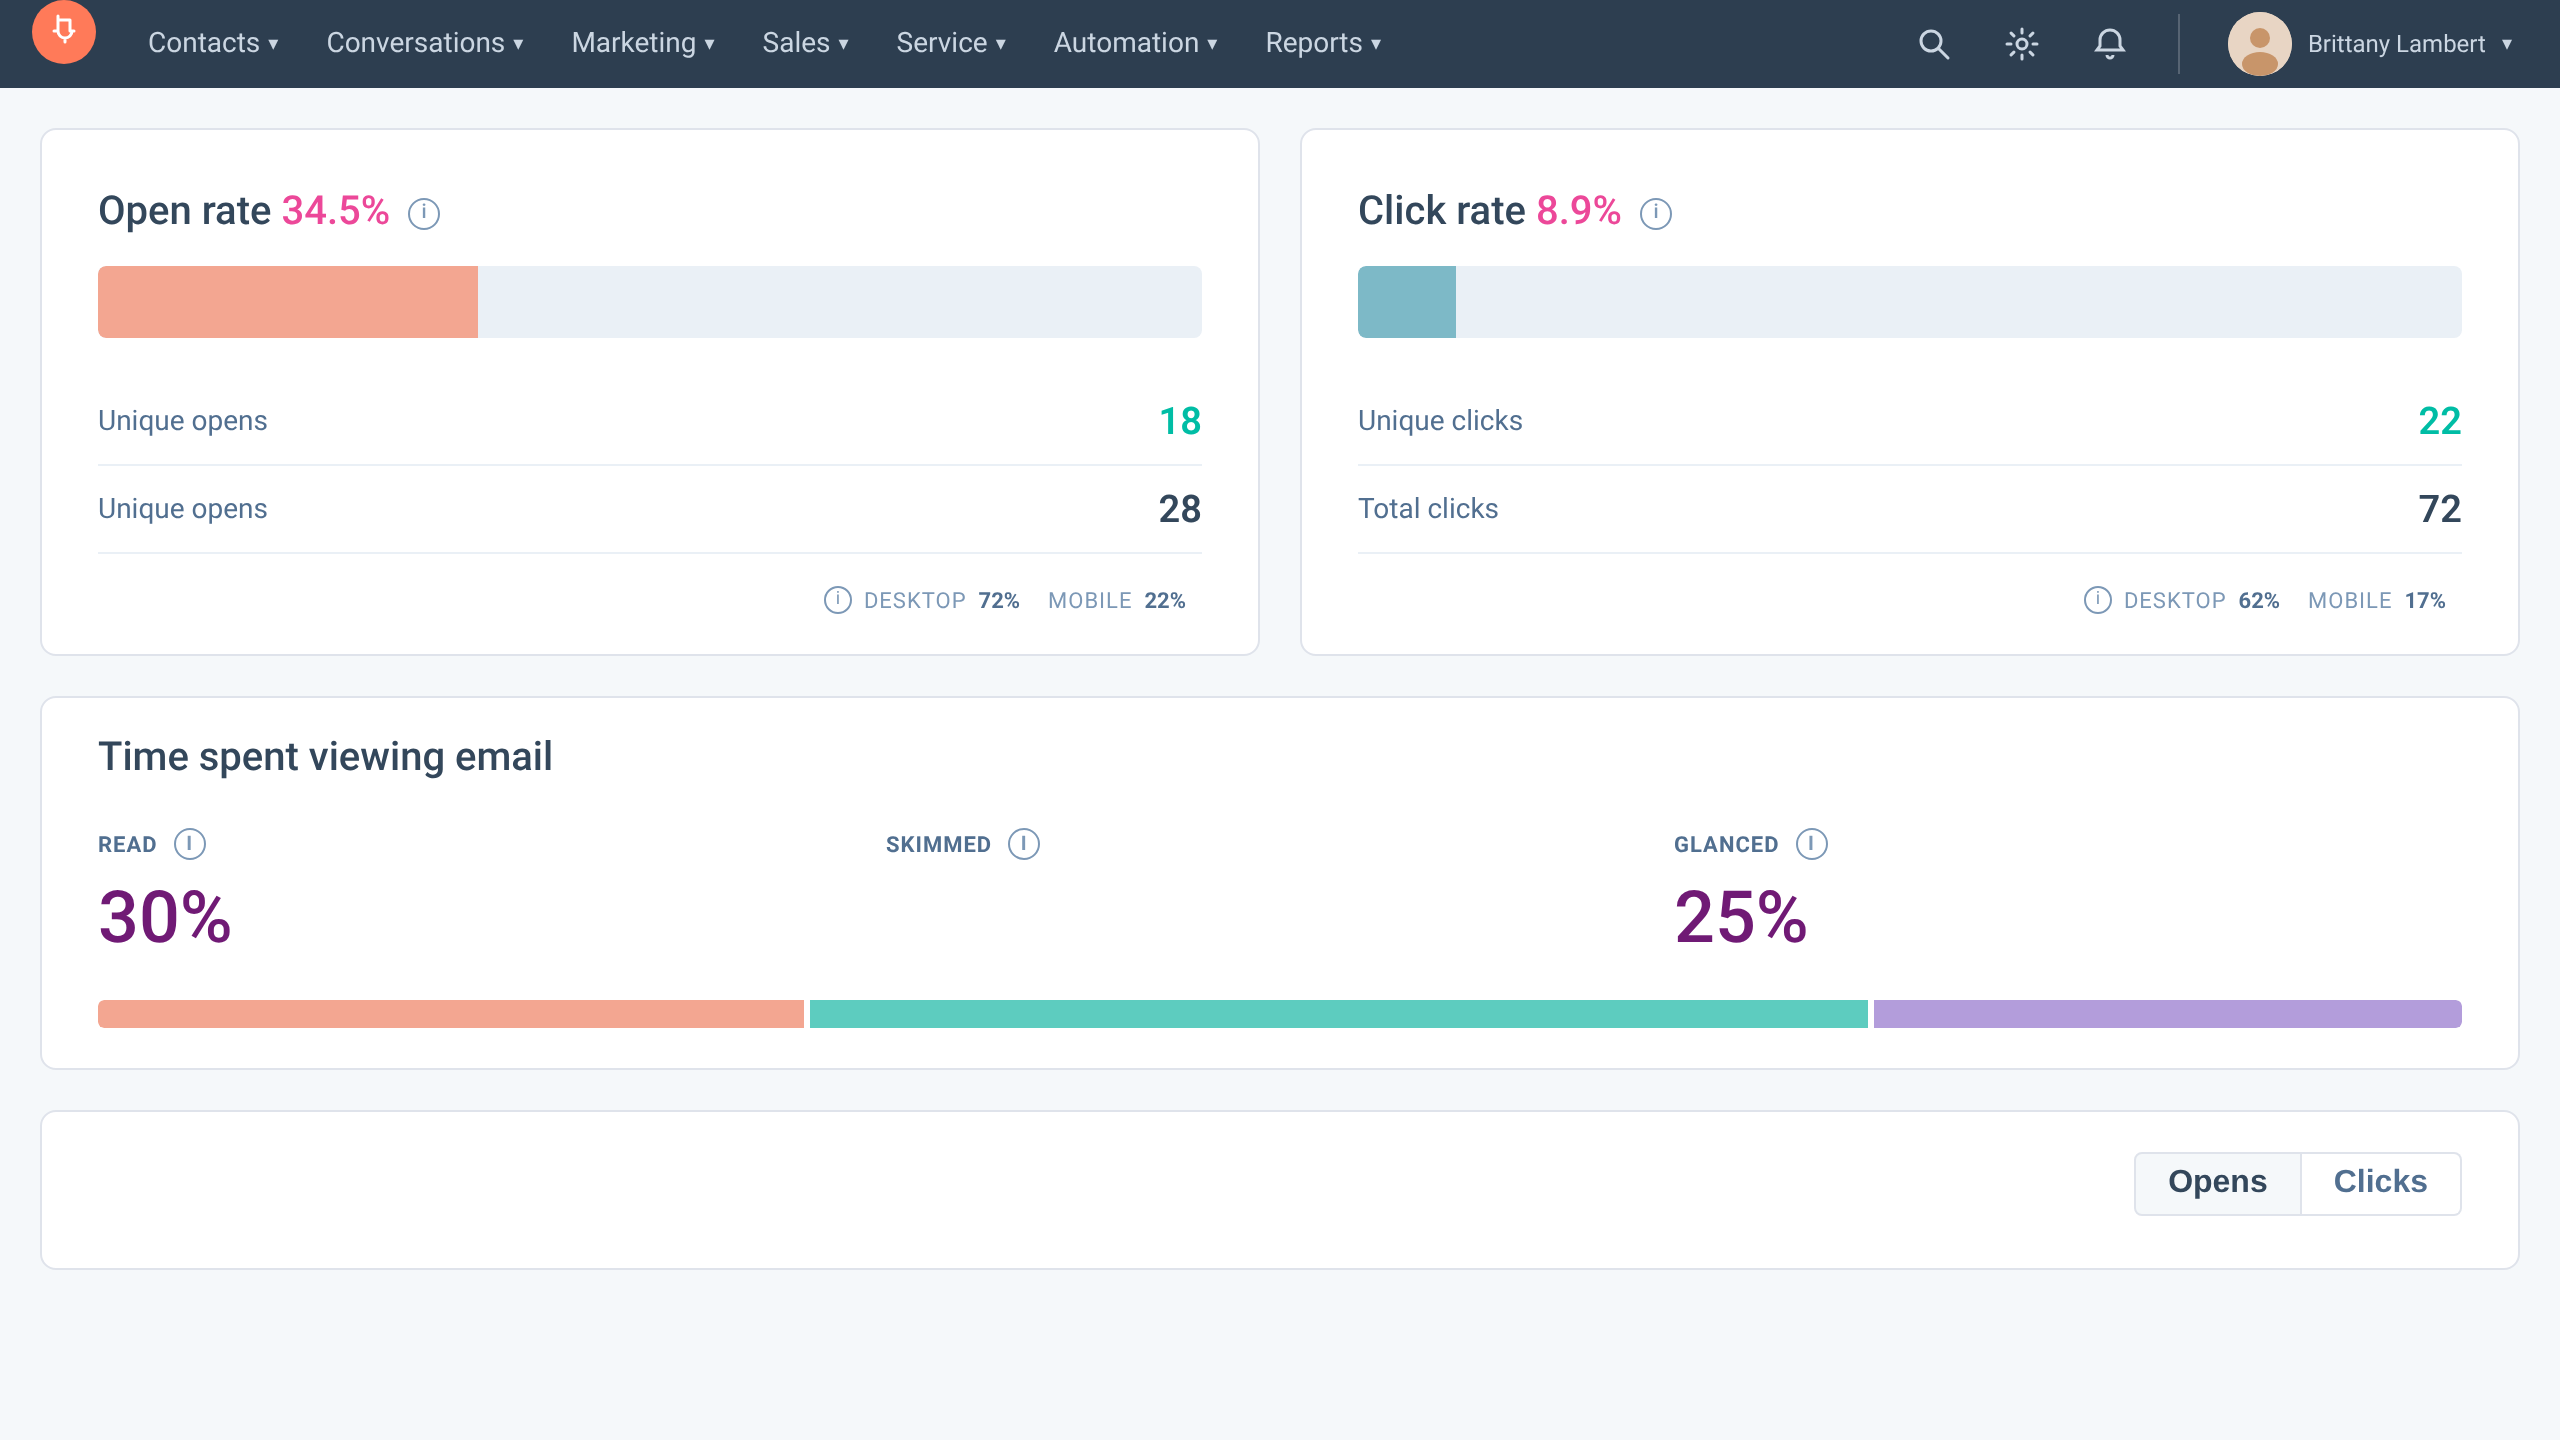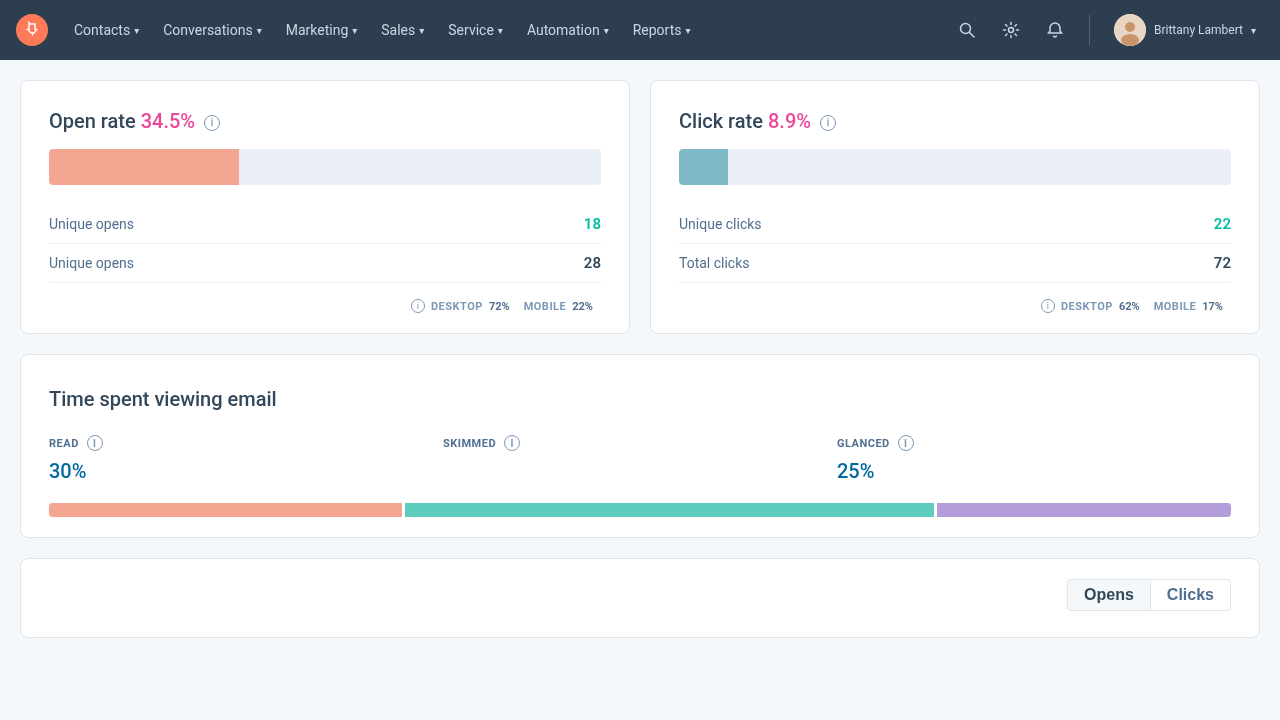--- a/index.html
+++ b/index.html
@@ -1,23 +1,22 @@
 <!DOCTYPE html>
 <html><head>
   <meta charset="utf-8">
   <style>
     * { margin: 0; padding: 0; box-sizing: border-box; }
     body { font-family: -apple-system, BlinkMacSystemFont, 'Segoe UI', Roboto, sans-serif; background: #f5f8fa; color: #33475b; }
 
     
     nav {
       background: #2d3e50;
-      height: 60px;
-      display: flex;
-      align-items: center;
+      height: 44px;
+      display: flex;
       padding: 0 16px;
       gap: 0;
     }
     .nav-logo {
       width: 32px; height: 32px;
       margin-right: 16px;
       flex-shrink: 0;
     }
     .nav-items {
       display: flex;
@@ -136,44 +135,44 @@
       display: flex;
       justify-content: space-between;
       align-items: center;
       padding: 10px 0;
       border-bottom: 1px solid #eaf0f6;
       font-size: 14px;
       color: #516f90;
     }
     .stat-row:last-of-type { border-bottom: none; }
     .stat-value {
-      font-size: 15px;
+      font-size: 19px;
       font-weight: 600;
       color: #33475b;
     }
 
     .card-footer {
       margin-top: 16px;
       font-size: 11px;
       color: #7c98b6;
       display: flex;
       align-items: center;
       gap: 6px;
       justify-content: flex-end;
     }
     .card-footer .info-icon { width: 14px; height: 14px; font-size: 9px; }
-    .footer-label { text-transform: uppercase; letter-spacing: 0.5px; font-weight: bold; }
+    .footer-label { text-transform: uppercase; letter-spacing: 0.5px; }
     .footer-val { font-weight: 700; color: #516f90; margin-right: 8px; }
 
     
     .time-card {
       background: #fff;
       border: 1px solid #dfe3eb;
       border-radius: 8px;
-      padding: 32px 28px 20px;
+      padding: 17px 28px 20px;
       margin-bottom: 20px;
     }
     .time-card-title {
       font-size: 20px;
       font-weight: 500;
       color: #33475b;
       margin-bottom: 24px;
     }
 
     .time-stats {
@@ -190,23 +189,23 @@
       font-weight: 700;
       text-transform: uppercase;
       letter-spacing: 0.5px;
       color: #516f90;
       margin-bottom: 8px;
       display: flex;
       align-items: center;
       gap: 4px;
     }
     .time-stat-value {
-      font-size: 20px;
+      font-size: 36px;
       font-weight: 500;
-      color: #0369a1;
+      color: #701a75;
     }
 
     .stacked-bar {
       display: flex;
       height: 14px;
       border-radius: 3px;
       overflow: hidden;
       gap: 3px;
     }
     .stacked-seg {

